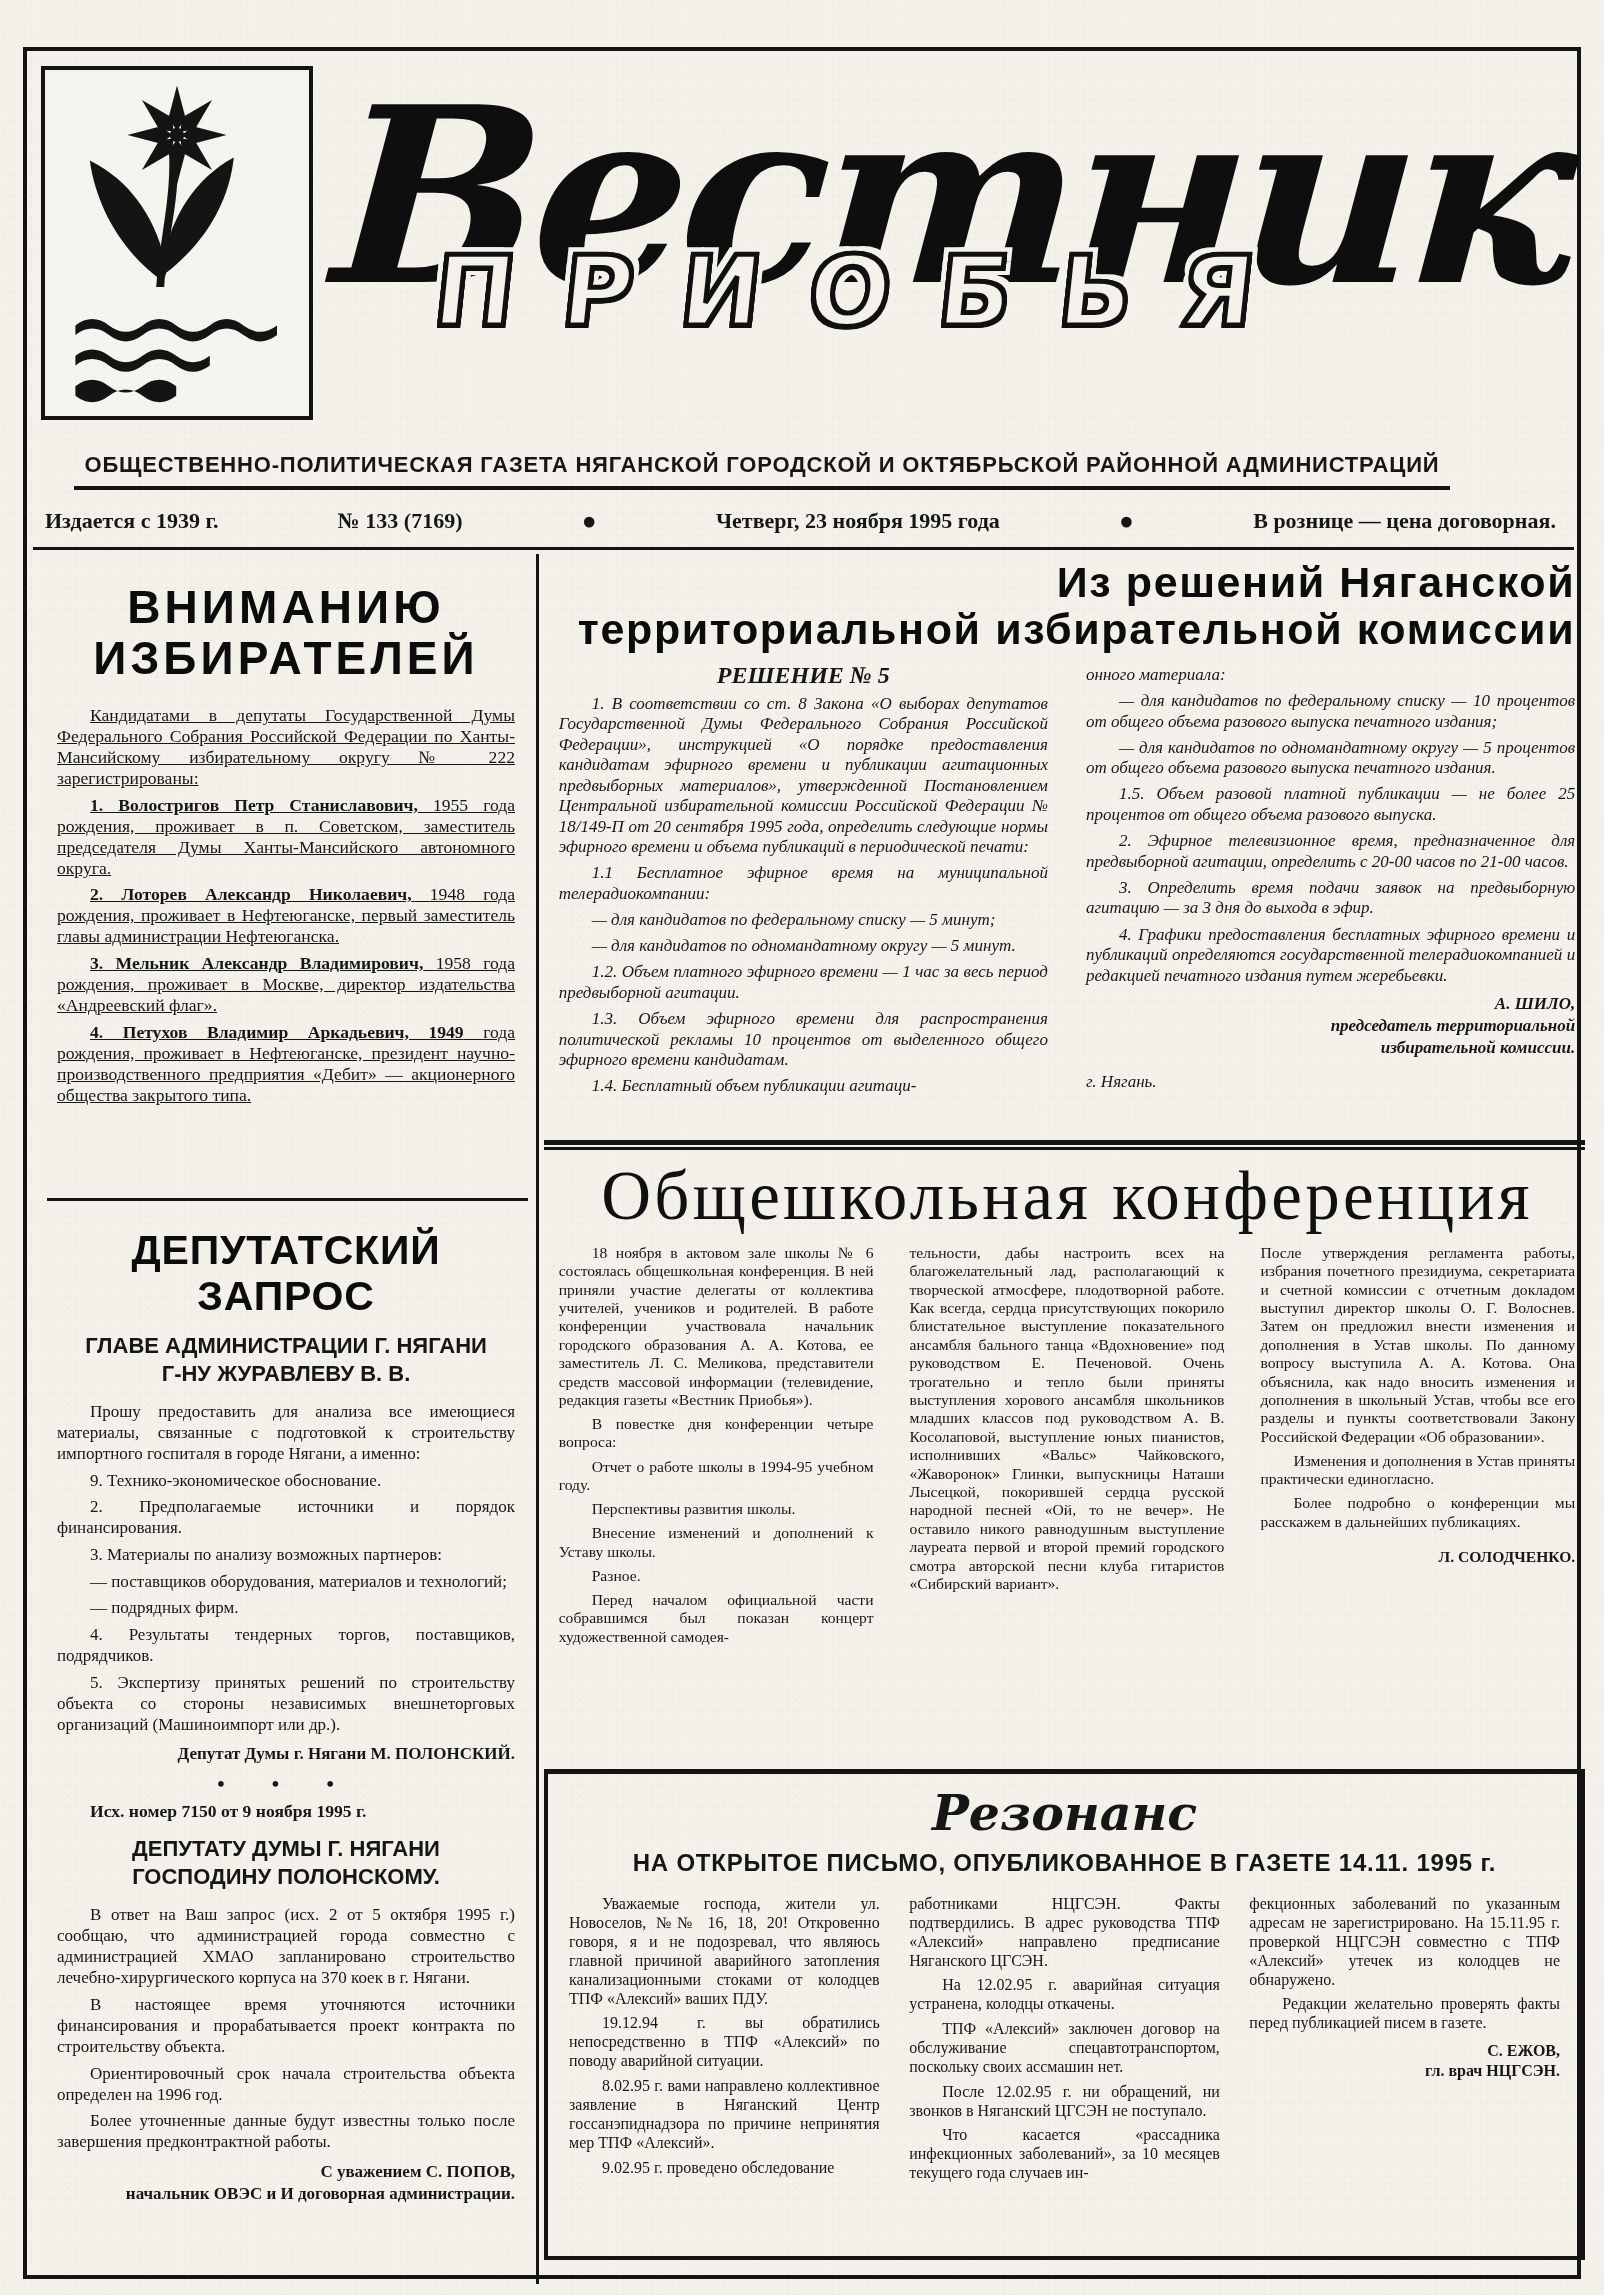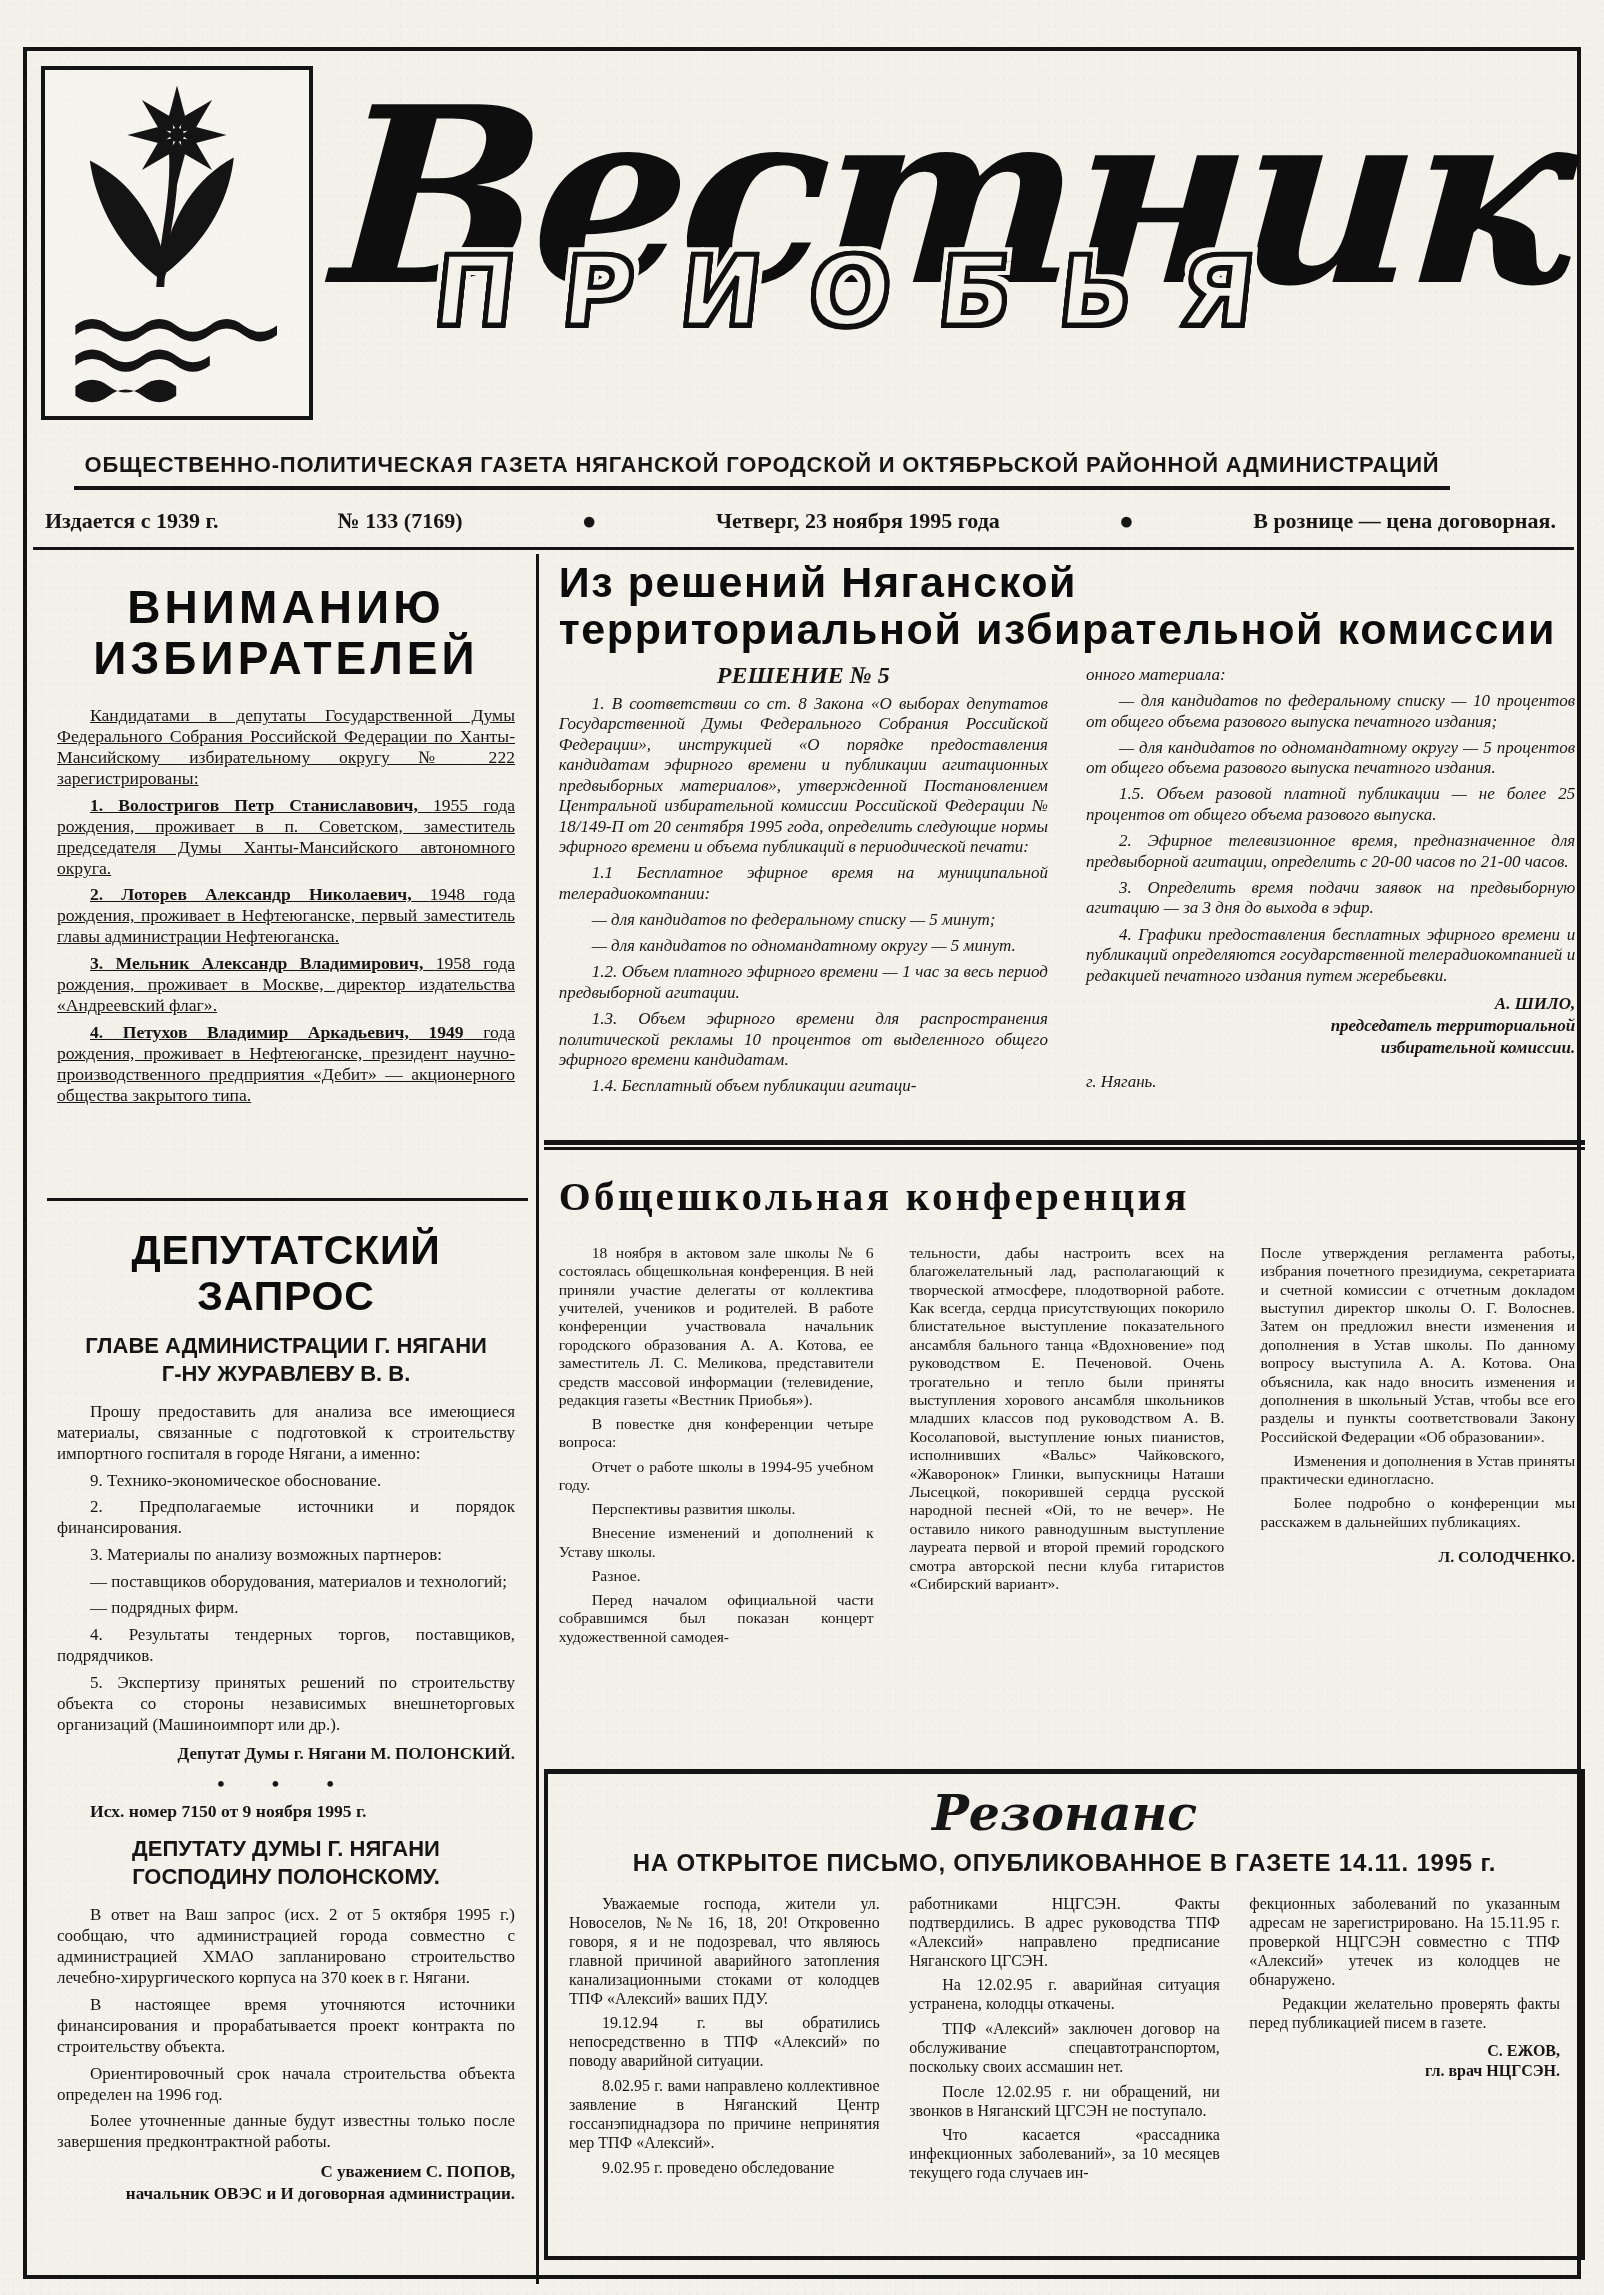--- a/index.html
+++ b/index.html
@@ -61,28 +61,28 @@
   .dep{position:absolute;top:673px;left:18px;right:21px;}
   .dep-headline{font-size:41px;line-height:46px;text-align:center;letter-spacing:0.8px;}
   .dep-sub{margin-top:13px;font-family:"Liberation Sans", sans-serif;font-weight:bold;font-size:22px;line-height:28px;text-align:center;}
   .dep-body{margin-top:13px;font-size:17px;line-height:21px;}
   .dep-dots{text-align:center;font-size:21px;letter-spacing:21px;font-weight:bold;margin:9.8px 0 6.6px 0;}
   .dep-ref{font-weight:bold;font-size:17.6px;margin:4.9px 0 8.2px 0;text-indent:33px;}
 
   
   .right{position:absolute;left:544px;top:554px;width:1041px;height:1730px;}
   .decisions{position:absolute;top:4.9px;left:14.7px;right:9.8px;height:578px;overflow:hidden;}
-  .dec-headline{font-size:43px;line-height:47px;text-align:left;letter-spacing:1.6px;}
+  .dec-headline{font-size:43px;line-height:47px;text-align:right;letter-spacing:1.6px;}
   .dec-cols{display:flex;gap:38px;margin-top:12px;font-size:17px;line-height:20.5px;font-style:italic;}
   .dec-cols>div{flex:1;}
   .dec-sub{font-weight:bold;font-size:24px;text-align:center;margin:0 0 8.2px 0;}
   .dec-place{margin-top:13px;font-size:17px;}
   .rule2{position:absolute;top:586px;left:0;right:0;height:9.8px;border-top:5.7px solid #141414;border-bottom:3.3px solid #141414;box-sizing:border-box;}
   .conference{position:absolute;top:609px;left:14.7px;right:9.8px;height:599px;overflow:hidden;}
-  .conf-headline{font-size:41px;line-height:66px;text-align:left;letter-spacing:3.3px;font-weight:bold;color:#101010;}
+  .conf-headline{font-size:69px;line-height:66px;text-align:center;letter-spacing:3.3px;font-weight:normal;color:#101010;}
   .conf-cols{display:flex;gap:36px;margin-top:14.7px;font-size:15.6px;line-height:18.4px;}
   .conf-cols>div{flex:1;}
   .rezonans{position:absolute;top:1215px;left:0;right:0;height:491px;border:4.1px solid #141414;border-top-width:5.7px;box-sizing:border-box;padding:11.5px 21px 14.7px;overflow:hidden;}
   .rez-headline{font-family:"DejaVu Serif", serif;font-style:italic;font-weight:bold;font-size:49px;line-height:54px;text-align:center;}
   .rez-sub{margin-top:9.8px;font-family:"Liberation Sans", sans-serif;font-weight:bold;font-size:24px;text-align:center;letter-spacing:0.8px;}
   .rez-cols{display:flex;gap:29.5px;margin-top:16.4px;font-size:16px;line-height:19px;}
   .rez-cols>div{flex:1;}
 </style>
 </head>
 <body>

